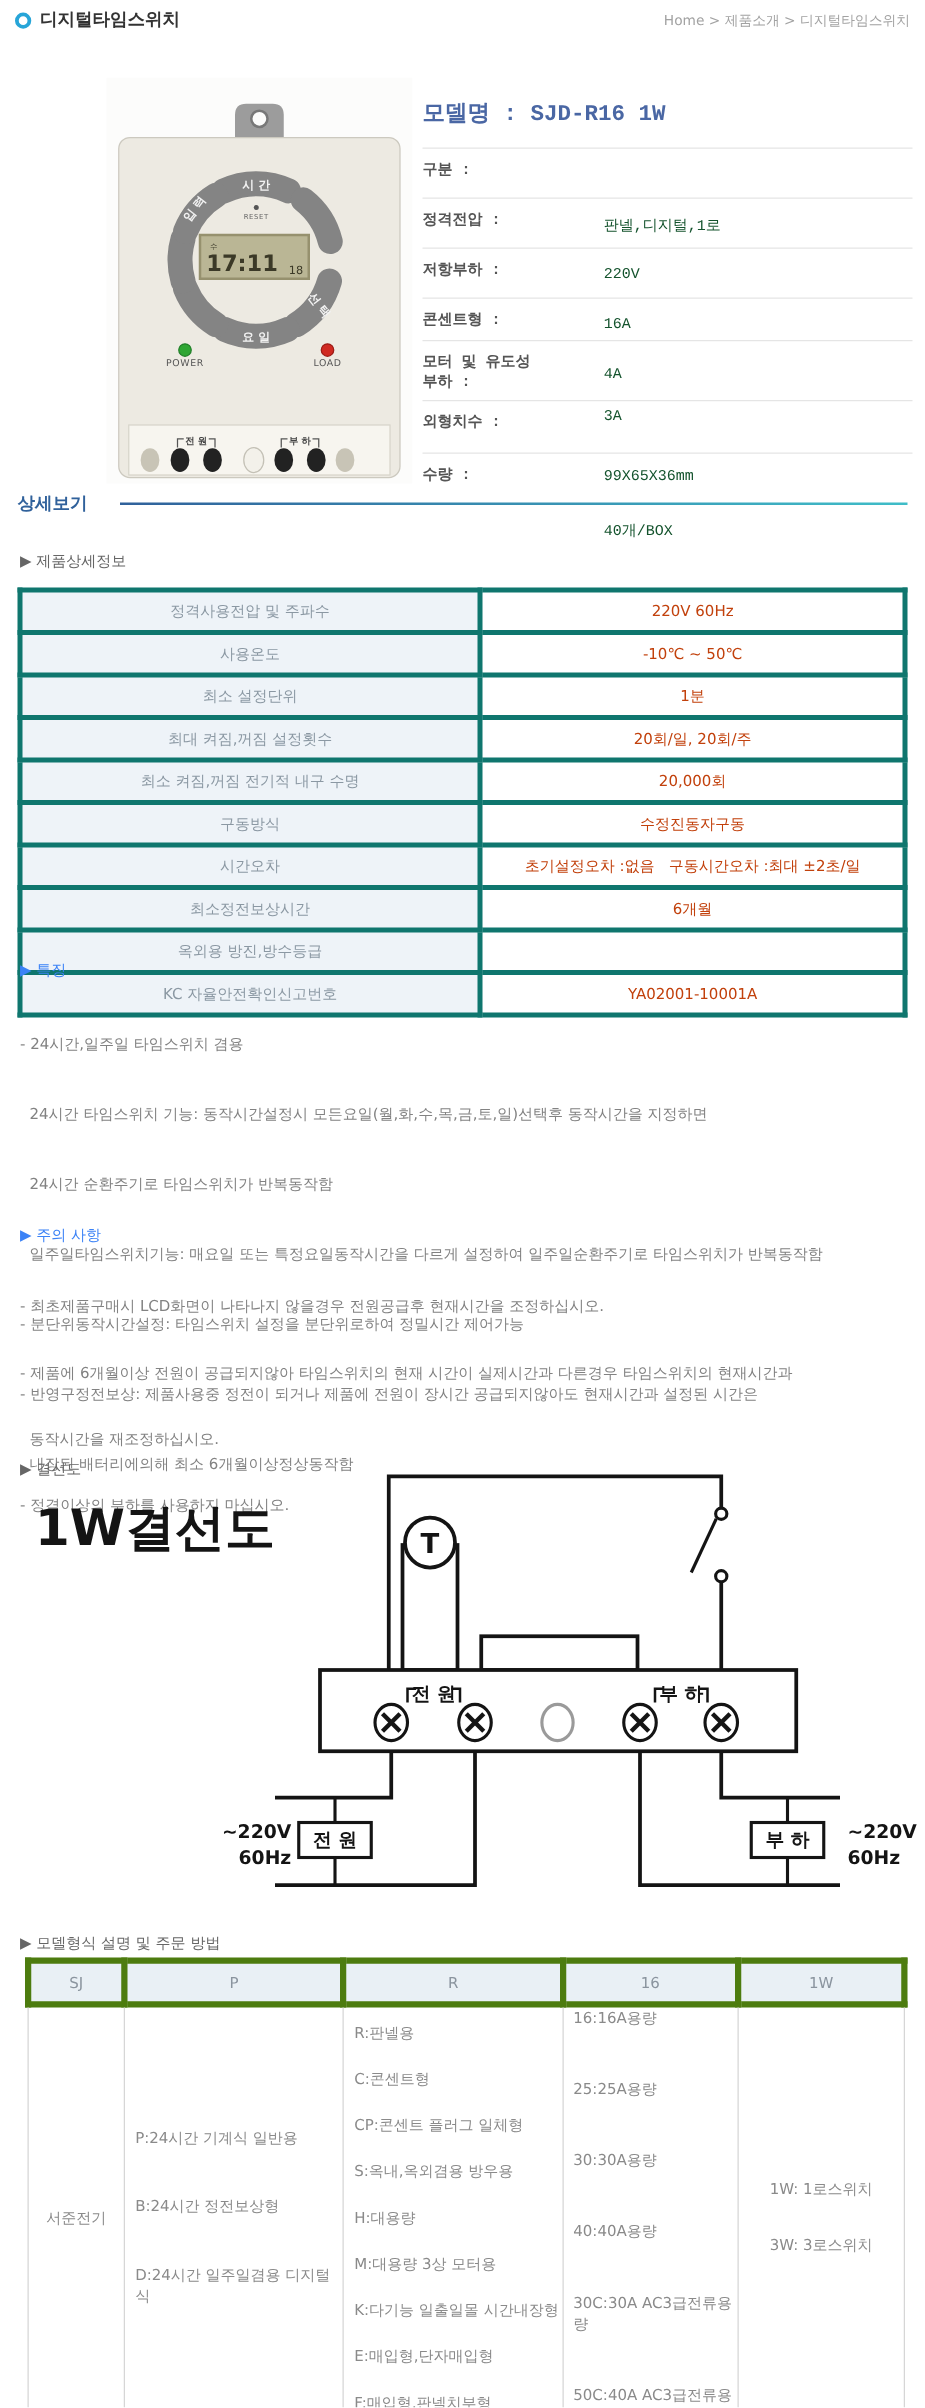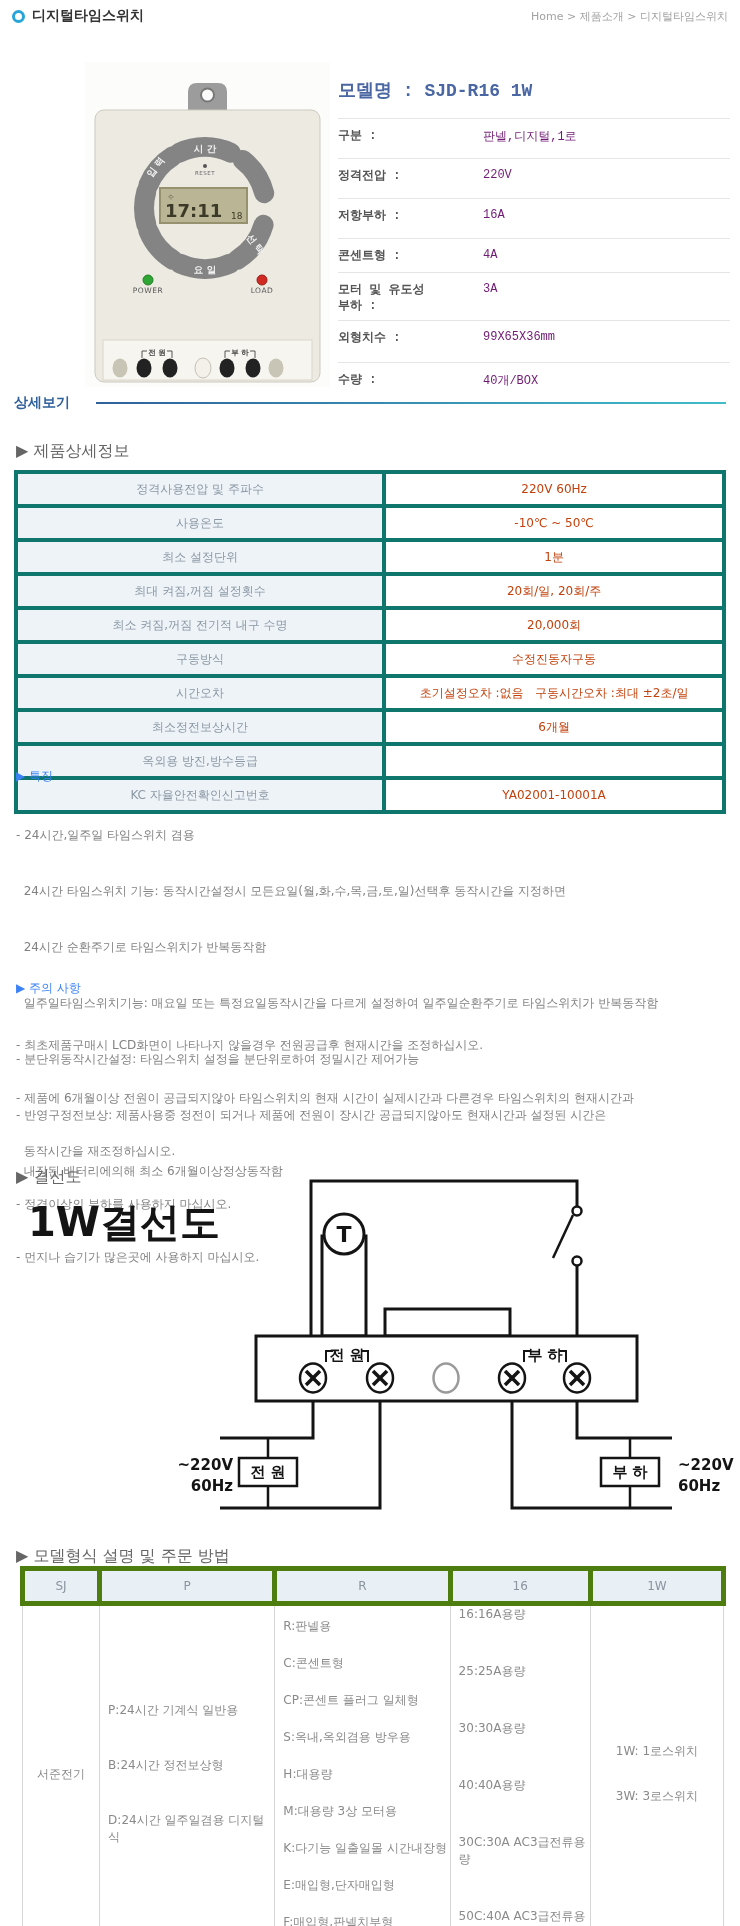--- a/index.html
+++ b/index.html
@@ -14,28 +14,28 @@
   .page-title{font-size:14px;font-weight:bold;color:#333;}
   .breadcrumb{font-size:11px;color:#a2a2a2;}
 
   
   .device{position:absolute;left:85px;top:62px;width:245px;height:325px;}
   .specs{position:absolute;left:338px;top:78px;width:392px;font-family:Liberation Mono, monospace;}
   .model-name{font-size:18px;font-weight:bold;color:#4a67a4;margin:0 0 16px 0;}
   .spec-row{display:flex;border-top:1px solid #e5e5e5;padding-top:9px;box-sizing:border-box;height:40px;}
   .spec-row.h34{height:34px}.spec-row.h48{height:48px}.spec-row.h42{height:42px}
   .spec-label{width:92px;font-size:12px;font-weight:bold;color:#555;line-height:16px;}
-  .spec-value{margin-left:53px;font-size:12px;color:#701a75;}
+  .spec-value{margin-left:53px;font-size:12px;color:#14532d;margin-top:44px;}
 
   
   .section-bar{position:absolute;left:14px;top:394px;width:712px;display:flex;align-items:center;gap:26px;}
   .section-bar .label{font-size:14px;font-weight:bold;color:#30619b;white-space:nowrap;}
   .section-bar .rule{flex:1;height:2px;background:linear-gradient(to right,#30619b,#3fbdc8);}
 
-  .block-heading{position:absolute;left:16px;font-size:16px;color:#666;}
+  .block-heading{position:absolute;left:16px;font-size:12px;color:#666;}
   #heading-detail{top:441px;}
   #heading-wiring{top:1167px;}
   #heading-model{top:1546px;}
 
   table.detail{position:absolute;left:14px;top:470px;width:712px;border-collapse:collapse;}
   table.detail td{border:4px solid #0f766e;height:28px;font-size:12px;text-align:center;white-space:pre-wrap;}
   table.detail td.k{width:52%;background:#eef3f8;color:#8b98a3;}
   table.detail td.v{color:#c2410c;}
 
   .text-block{position:absolute;left:16px;}
@@ -228,21 +228,20 @@
     </div>
   </div>
 
   <div id="cautions" class="text-block">
     <div class="bh">▶ 주의 사항</div>
     <div class="text-lines">
       <div>- 최초제품구매시 LCD화면이 나타나지 않을경우 전원공급후 현재시간을 조정하십시오.</div>
       <div>- 제품에 6개월이상 전원이 공급되지않아 타임스위치의 현재 시간이 실제시간과 다른경우 타임스위치의 현재시간과</div>
       <div>  동작시간을 재조정하십시오.</div>
       <div>- 정격이상의 부하를 사용하지 마십시오.</div>
-      <div>- 먼지나 습기가 많은곳에 사용하지 마십시오.</div>
     </div>
   </div>
 
   <div id="heading-wiring" class="block-heading">▶ 결선도</div>
 
   <svg id="diagram" width="740" height="372" viewBox="0 0 740 372">
     <text x="28" y="78" font-size="40" font-weight="bold" fill="#141414">1W결선도</text>
     <g stroke="#141414" stroke-width="3" fill="none">
       <path d="M311 178 V23 H577 V48"></path>
       <rect x="322" y="78" width="44" height="100"></rect>

